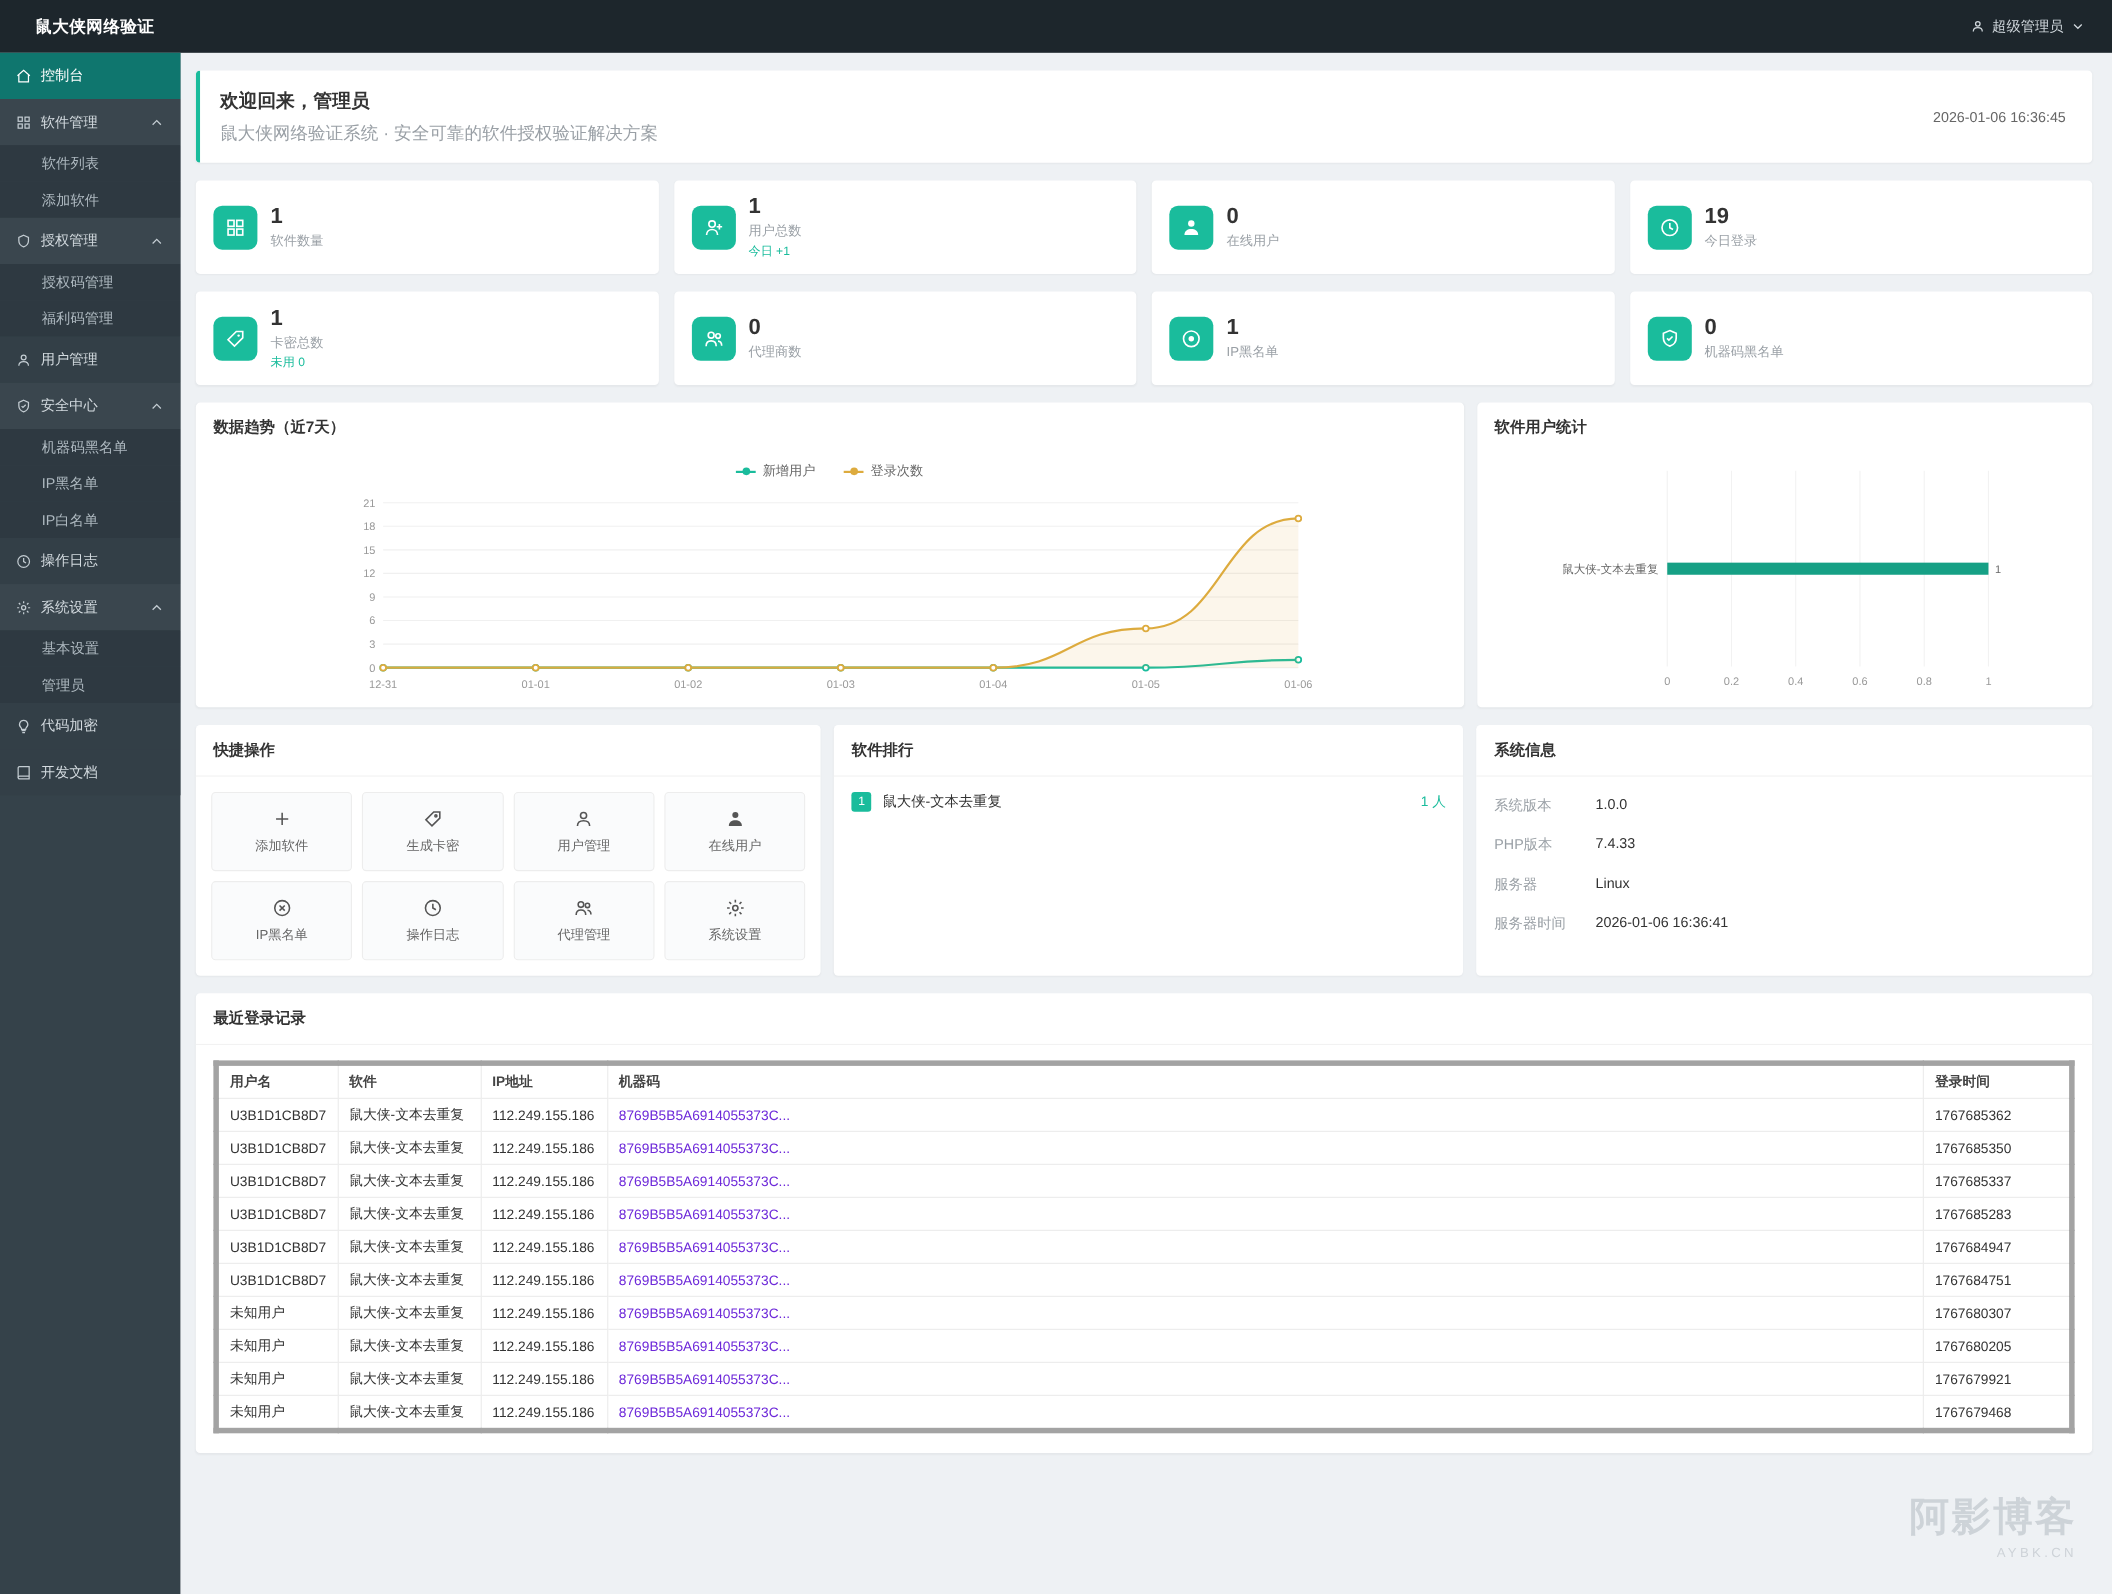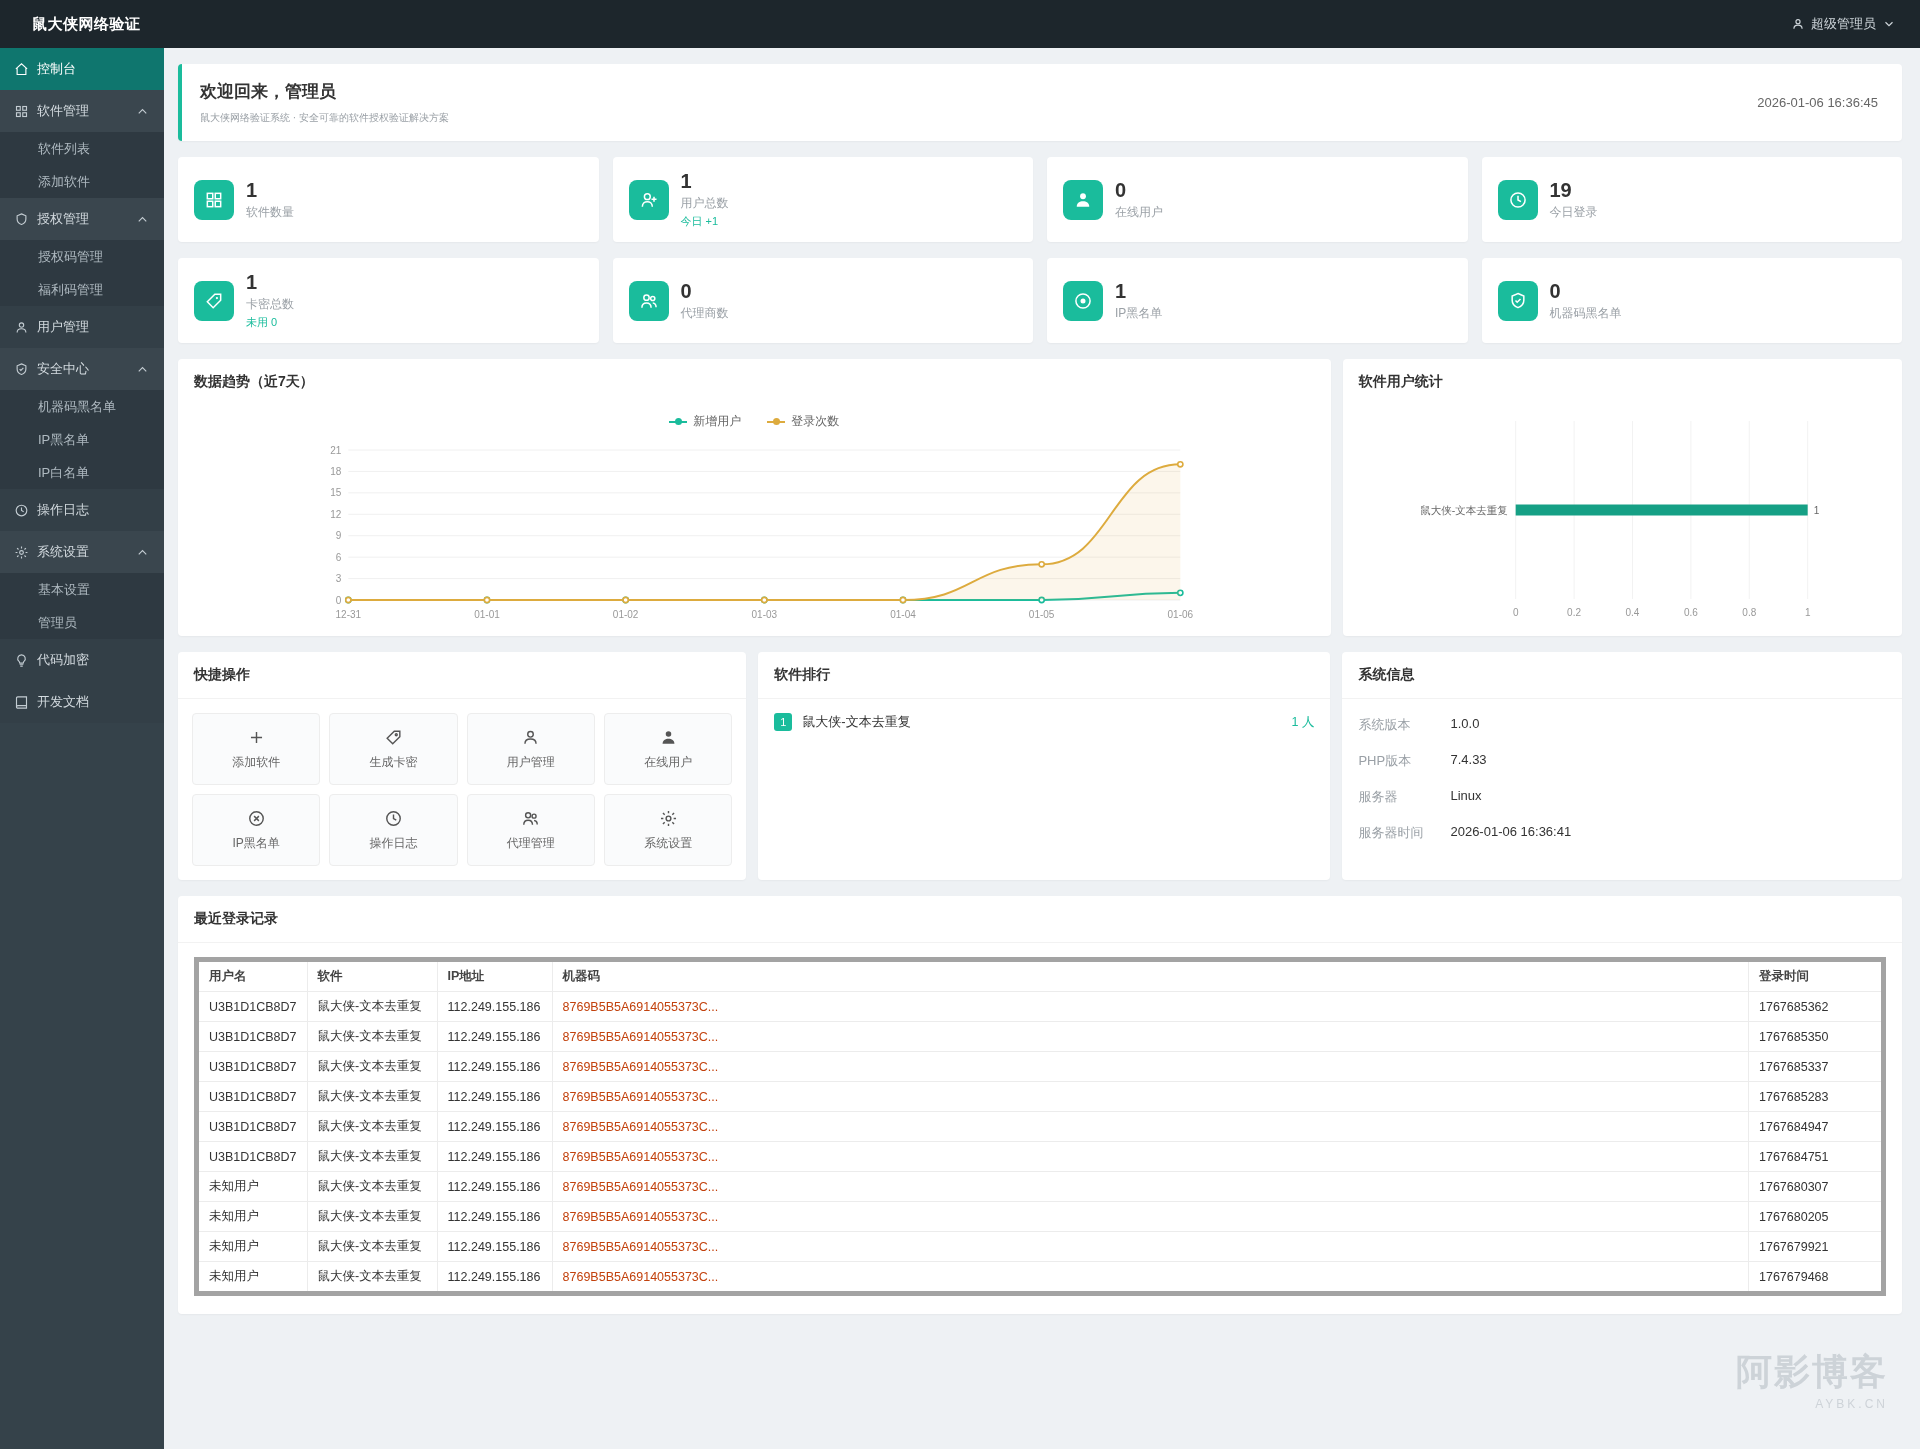--- a/index.html
+++ b/index.html
@@ -27,21 +27,21 @@
   .nav-item.active svg { stroke:#fff; }
   .nav-sub { display:flex; align-items:center; height:33px; padding:0 14px 0 38px; color:#aeb9c0; font-size:13px; cursor:pointer; background:#2e3941; }
 
   
   .card { background:#fff; border-radius:4px; box-shadow:0 1px 2px rgba(0,0,0,.04); }
   .card-title { font-size:14px; font-weight:bold; color:#333; padding:14px 16px; border-bottom:1px solid #f2f2f2; }
 
   
   .welcome { display:flex; align-items:center; justify-content:space-between; border-left:4px solid #1abc9c; padding:16px 24px 16px 18px; margin-bottom:16px; }
   .welcome h1 { font-size:17px; font-weight:bold; color:#333; margin-bottom:8px; }
-  .welcome p { font-size:10px; color:#9aa0a6; }
+  .welcome p { font-size:16px; color:#9aa0a6; }
   .welcome .time { font-size:13px; color:#666; }
 
   
   .stats-grid { display:grid; grid-template-columns:repeat(4,1fr); gap:14px; margin-bottom:16px; }
   .stat-card { display:flex; align-items:center; gap:12px; padding:13px 16px; }
   .stat-icon { width:40px; height:40px; border-radius:8px; background:#1abc9c; color:#fff; display:flex; align-items:center; justify-content:center; flex-shrink:0; }
   .stat-icon svg { width:20px; height:20px; stroke:#fff; fill:none; stroke-width:1.8; }
   .stat-num { font-size:20px; font-weight:bold; color:#333; line-height:1.1; }
   .stat-label { font-size:12px; color:#9aa0a6; margin-top:3px; }
   .stat-extra { font-size:11px; color:#1abc9c; margin-top:2px; }
@@ -69,21 +69,21 @@
   .sys-row { display:flex; padding:9px 0; font-size:13px; }
   .sys-label { width:92px; color:#9aa0a6; }
   .sys-value { color:#333; }
 
   
   .table-wrap { padding:14px 16px 18px; }
   table { width:100%; border-collapse:collapse; border:5px solid #a3a3a3; }
   th, td { border:1px solid #ececec; text-align:left; padding:6px 10px; font-size:12.5px; height:25px; }
   th { color:#444; font-weight:bold; }
   td { color:#333; }
-  td.dim { color:#c2410c; }
+  td.dim { color:#6d28d9; }
   col.c-user{width:110px} col.c-soft{width:130px} col.c-ip{width:115px} col.c-time{width:135px}
 
   
   .watermark { display:flex; flex-direction:column; align-items:flex-end; margin:34px 14px 40px 0; opacity:.75; }
   .watermark .w1 { font-size:36px; font-weight:bold; color:#c3c9cf; letter-spacing:2px; }
   .watermark .w2 { font-size:12px; color:#c3c9cf; letter-spacing:3px; }
 </style>
 </head>
 <body>
 

